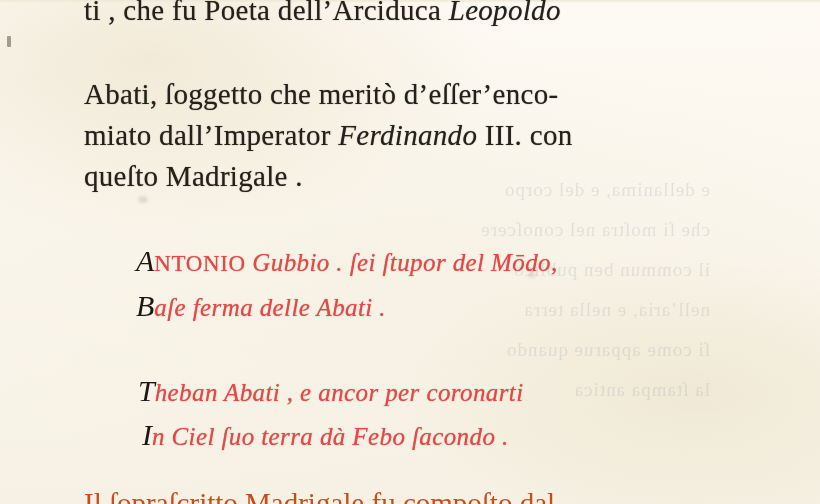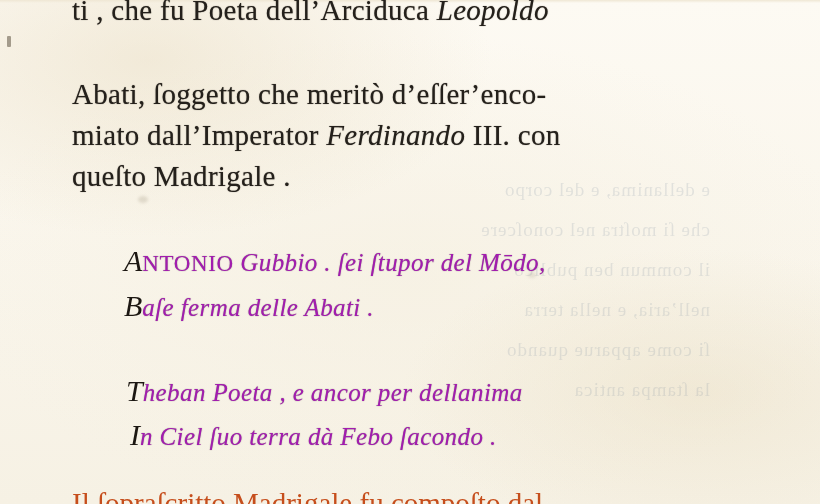--- a/index.html
+++ b/index.html
@@ -43,21 +43,21 @@
     filter: blur(0.6px);
     pointer-events: none;
     padding-left: 110px;
     box-sizing: border-box;
   }
   #bleed-through div { white-space: nowrap; }
 
   
   #text-block {
     position: absolute;
-    left: 0;
+    left: 12px;
     top: 0;
     width: 664px;
     height: 504px;
     color: #1d1a16;
   }
   .line {
     position: absolute;
     white-space: nowrap;
     font-family: "Liberation Serif", serif;
   }
@@ -66,21 +66,21 @@
     letter-spacing: 0.3px;
     color: #24201b;
     text-shadow: 0 0 1.1px rgba(40,32,24,0.55);
   }
   .ital {
     font-style: italic;
   }
   .verse {
     font-size: 25px;
     font-style: italic;
-    color: #a21caf;
+    color: #ef4444;
     letter-spacing: 0.4px;
     text-shadow: 0 0 1.1px rgba(40,32,24,0.5);
   }
   .initial {
     font-size: 30px;
     font-style: italic;
     font-family: "Liberation Serif", serif;
     color: #1c1712;
   }
   .smallcap {
@@ -171,21 +171,21 @@
     <div class="line" style="left:124px; top:244px;">
       <span class="initial">A</span><span class="verse smallcap">NTONIO</span><span class="verse"> Gubbio . ſei ſtupor del Mōdo,</span>
     </div>
 
     <div class="line" style="left:124px; top:289px;">
       <span class="initial">B</span><span class="verse">aſe ferma delle Abati .</span>
     </div>
 
 
     <div class="line" style="left:126px; top:374px;">
-      <span class="initial">T</span><span class="verse">heban Poeta , e ancor per dellanima</span>
+      <span class="initial">T</span><span class="verse">heban Abati , e ancor per coronarti</span>
     </div>
 
     <div class="line" style="left:130px; top:418px;">
       <span class="initial">I</span><span class="verse">n Ciel ſuo terra dà Febo ſacondo .</span>
     </div>
 
     <div class="cropline" style="left:72px; top:487px; width:690px;">
       <span>Il ſopraſcritto Madrigale fu compoſto dal</span>
     </div>
 

